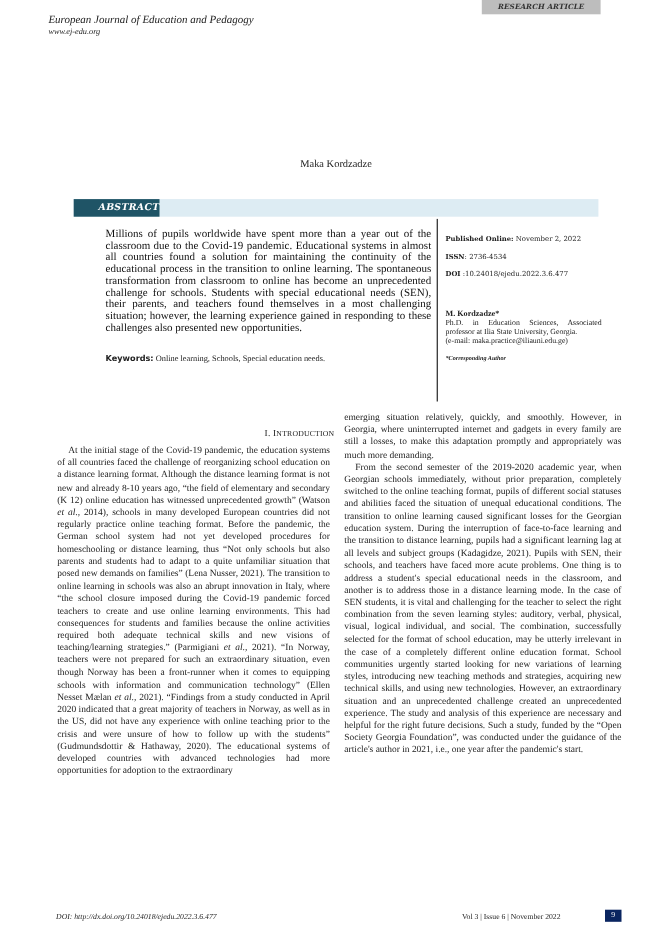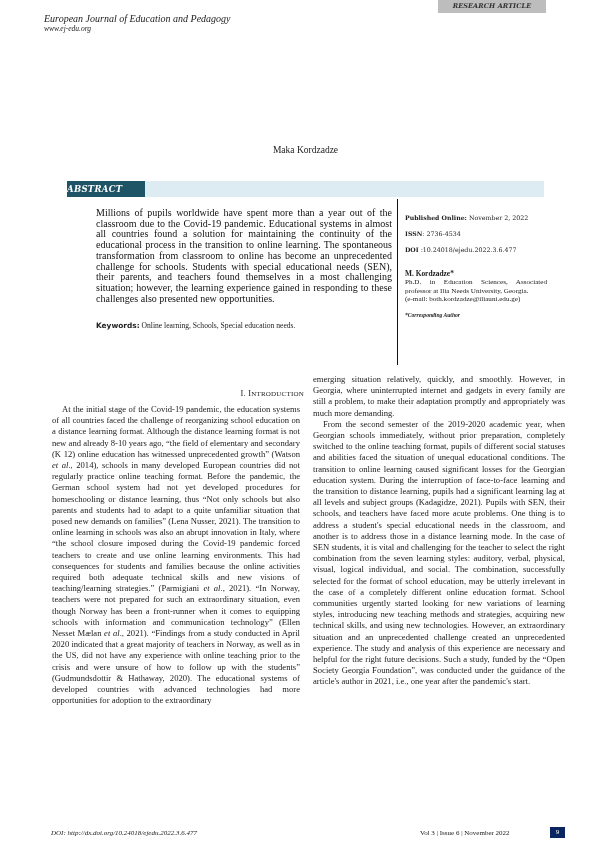--- a/index.html
+++ b/index.html
@@ -3,30 +3,30 @@
 <meta charset="utf-8">
 <style>
   html, body { margin: 0; padding: 0; background: #ffffff; }
   body { width: 611px; height: 862px; position: relative; overflow: hidden; font-family: "Liberation Serif", serif; color: #1a1a1a; }
   .research-badge { position: absolute; left: 438px; top: 0; width: 108px; height: 13px; background: #bdbdbd; font-family: "DejaVu Serif", serif; font-size: 6.5px; font-weight: bold; color: #333; text-align: center; line-height: 13px; letter-spacing: 0.1px; font-style: italic; }
   .journal-name { position: absolute; left: 44px; top: 14px; font-style: italic; font-size: 10px; line-height: 9.5px; color: #222; }
   .journal-url { position: absolute; left: 44px; top: 24px; font-style: italic; font-size: 7.5px; line-height: 9.5px; color: #222; }
   .title { position: absolute; left: 40px; width: 531px; top: 72px; text-align: center; font-size: 21px; line-height: 24px; color: #111; }
   .author { position: absolute; left: 0; width: 611px; top: 145px; text-align: center; font-size: 9.5px; color: #222; }
   .abstract-band { position: absolute; left: 67px; top: 181px; width: 477px; height: 16px; background: #ddecf3; }
-  .abstract-label { position: absolute; left: 67px; top: 181px; width: 78px; height: 16px; background: #1f5466; color: #fff; font-family: "DejaVu Serif", serif; font-style: italic; font-weight: bold; font-size: 8.5px; line-height: 16px; padding-left: 0; box-sizing: border-box; letter-spacing: 0.3px; }
+  .abstract-label { position: absolute; left: 67px; top: 181px; width: 78px; height: 16px; background: #1f5466; color: #fff; font-family: "DejaVu Serif", serif; font-style: italic; font-weight: bold; font-size: 8.5px; line-height: 16px; padding-left: 0; box-sizing: border-box; letter-spacing: 0.3px; text-align: right; }
   .abstract-text { position: absolute; left: 96px; top: 208px; width: 296px; font-weight: normal; font-size: 10px; line-height: 10.7px; text-align: justify; color: #111; }
   .keywords { position: absolute; left: 96px; top: 321px; font-size: 7.6px; color: #222; }
   .keywords .kw-label { font-family: "DejaVu Sans", sans-serif; font-weight: bold; font-size: 7.4px; }
   .divider-v { position: absolute; left: 397px; top: 199px; width: 1.3px; height: 166px; background: #111; }
   .info { position: absolute; left: 405px; top: 213px; width: 142px; font-size: 6.7px; color: #222; }
   .info .row { margin-bottom: 7px; line-height: 9px; }
   .info .lbl { font-family: "DejaVu Serif", serif; font-weight: bold; font-size: 6.2px; }
   .info .val { font-family: "DejaVu Serif", serif; font-size: 6.3px; }
-  .info .auth-name { font-weight: bold; font-size: 7.4px; margin-top: 15px; line-height: 9px; }
+  .info .auth-name { font-weight: bold; font-size: 7.4px; margin-top: 26px; line-height: 9px; }
   .info .auth-desc { font-size: 7.1px; line-height: 8.7px; text-align: justify; }
   .info .corr { font-style: italic; font-weight: bold; font-size: 5.6px; margin-top: 8px; }
   .section-heading { position: absolute; left: 44px; width: 260px; top: 388px; text-align: right; font-size: 8.5px; letter-spacing: 0.2px; color: #222; }
   .section-heading .sc { font-size: 7px; }
   .col { position: absolute; font-size: 8.6px; line-height: 11.2px; text-align: justify; color: #1a1a1a; }
   .col-left { left: 52px; top: 404px; width: 248px; }
   .col-right { left: 313px; top: 374px; width: 252px; }
   .col p { margin: 0; text-indent: 10px; }
   .col p.noindent { text-indent: 0; }
   .footer-doi { position: absolute; left: 51px; top: 829px; font-style: italic; font-size: 7px; color: #222; }
@@ -57,33 +57,33 @@
   <div class="row">
     <span class="lbl">Published Online:</span><span class="val"> November 2, 2022</span>
   </div>
   <div class="row">
     <span class="lbl">ISSN</span><span class="val">: 2736-4534</span>
   </div>
   <div class="row">
     <span class="lbl">DOI</span><span class="val"> :10.24018/ejedu.2022.3.6.477</span>
   </div>
   <div class="auth-name">M. Kordzadze*</div>
-  <div class="auth-desc">Ph.D. in Education Sciences, Associated professor at Ilia Needs University, Georgia.</div>
-  <div class="auth-desc">(e-mail: both.kordzadze@iliauni.edu.ge)</div>
+  <div class="auth-desc">Ph.D. in Education Sciences, Associated professor at Ilia State University, Georgia.</div>
+  <div class="auth-desc">(e-mail: maka.practice@iliauni.edu.ge)</div>
   <div class="corr">*Corresponding Author</div>
 </div>
 
 <div class="section-heading">
   <span>I. </span><span>I</span><span class="sc">NTRODUCTION</span>
 </div>
 
 <div class="col col-left">
   <p><span>At the initial stage of the Covid-19 pandemic, the education systems of all countries faced the challenge of reorganizing school education on a distance learning format. Although the distance learning format is not new and already 8-10 years ago, “the field of elementary and secondary (K 12) online education has witnessed unprecedented growth” (Watson </span><em>et al</em><span>., 2014), schools in many developed European countries did not regularly practice online teaching format. Before the pandemic, the German school system had not yet developed procedures for homeschooling or distance learning, thus “Not only schools but also parents and students had to adapt to a quite unfamiliar situation that posed new demands on families” (Lena Nusser, 2021). The transition to online learning in schools was also an abrupt innovation in Italy, where “the school closure imposed during the Covid-19 pandemic forced teachers to create and use online learning environments. This had consequences for students and families because the online activities required both adequate technical skills and new visions of teaching/learning strategies.” (Parmigiani </span><em>et al</em><span>., 2021). “In Norway, teachers were not prepared for such an extraordinary situation, even though Norway has been a front-runner when it comes to equipping schools with information and communication technology” (Ellen Nesset Mælan </span><em>et al</em><span>., 2021). “Findings from a study conducted in April 2020 indicated that a great majority of teachers in Norway, as well as in the US, did not have any experience with online teaching prior to the crisis and were unsure of how to follow up with the students” (Gudmundsdottir &amp; Hathaway, 2020). The educational systems of developed countries with advanced technologies had more opportunities for adoption to the extraordinary</span></p>
 </div>
 
 <div class="col col-right">
-  <p class="noindent">emerging situation relatively, quickly, and smoothly. However, in Georgia, where uninterrupted internet and gadgets in every family are still a problem, to make their adaptation promptly and appropriately was much more demanding.</p>
+  <p class="noindent">emerging situation relatively, quickly, and smoothly. However, in Georgia, where uninterrupted internet and gadgets in every family are still a losses, to make this adaptation promptly and appropriately was much more demanding.</p>
   <p>From the second semester of the 2019-2020 academic year, when Georgian schools immediately, without prior preparation, completely switched to the online teaching format, pupils of different social statuses and abilities faced the situation of unequal educational conditions. The transition to online learning caused significant losses for the Georgian education system. During the interruption of face-to-face learning and the transition to distance learning, pupils had a significant learning lag at all levels and subject groups (Kadagidze, 2021). Pupils with SEN, their schools, and teachers have faced more acute problems. One thing is to address a student's special educational needs in the classroom, and another is to address those in a distance learning mode. In the case of SEN students, it is vital and challenging for the teacher to select the right combination from the seven learning styles: auditory, verbal, physical, visual, logical individual, and social. The combination, successfully selected for the format of school education, may be utterly irrelevant in the case of a completely different online education format. School communities urgently started looking for new variations of learning styles, introducing new teaching methods and strategies, acquiring new technical skills, and using new technologies. However, an extraordinary situation and an unprecedented challenge created an unprecedented experience. The study and analysis of this experience are necessary and helpful for the right future decisions. Such a study, funded by the “Open Society Georgia Foundation”, was conducted under the guidance of the article's author in 2021, i.e., one year after the pandemic's start.</p>
 </div>
 
 <div class="footer-doi">DOI: http://dx.doi.org/10.24018/ejedu.2022.3.6.477</div>
 <div class="footer-vol">Vol 3 | Issue 6 | November 2022</div>
 <div class="page-num">9</div>
 
 </body></html>

